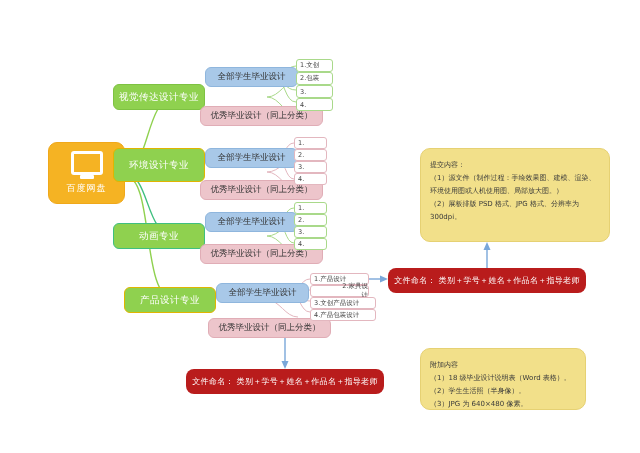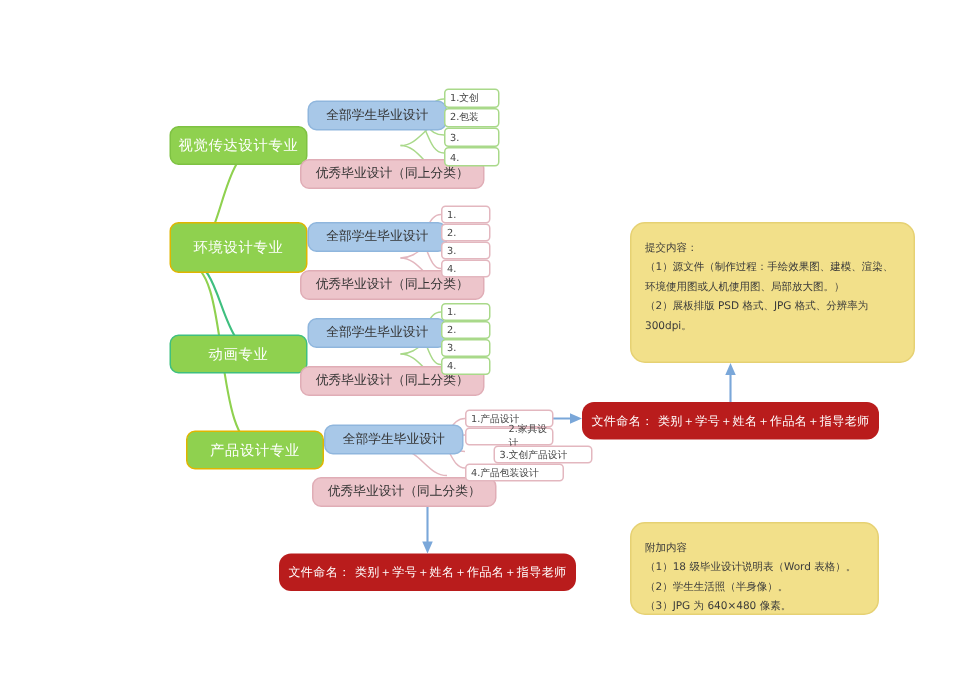--- a/index.html
+++ b/index.html
@@ -2,21 +2,21 @@
 <html><head>
 <meta charset="utf-8">
 <style>
   html,body{margin:0;padding:0;background:#fff;}
   body{width:640px;height:453px;position:relative;overflow:hidden;
        font-family:"DejaVu Sans","Liberation Sans",sans-serif;background:#ffffff;}
   #canvas{position:absolute;left:0;top:0;width:640px;height:453px;}
   svg.links{position:absolute;left:0;top:0;width:640px;height:453px;pointer-events:none;}
 
   .node{position:absolute;box-sizing:border-box;display:flex;align-items:center;
-        justify-content:center;text-align:left;border-radius:6px;}
+        justify-content:center;text-align:right;border-radius:6px;}
 
   
   .root{background:#f5b323;border:1px solid #f0a81a;border-radius:9px;
         flex-direction:column;color:#ffffff;}
   .root .mon{width:32px;height:24px;border:3px solid #ffffff;border-radius:3px;
              box-sizing:border-box;position:relative;margin-bottom:7px;}
   .root .mon:after{content:"";position:absolute;left:50%;transform:translateX(-50%);
              bottom:-7px;width:14px;height:4px;background:#ffffff;border-radius:1px;}
   .root .rlabel{font-size:9px;letter-spacing:1px;}
 
@@ -97,20 +97,24 @@
       <line x1="487" y1="268" x2="487" y2="248" stroke="#7aa7d9" stroke-width="1.4"></line>
       <polygon points="487,242 483.5,250 490.5,250" fill="#7aa7d9"></polygon>
     </g>
 
     <g>
       <line x1="285" y1="338" x2="285" y2="362" stroke="#7aa7d9" stroke-width="1.4"></line>
       <polygon points="285,369 281.5,361 288.5,361" fill="#7aa7d9"></polygon>
     </g>
   </svg>
 
+  <div class="node root" style="left:48px;top:142px;width:77px;height:62px;">
+    <div class="mon"></div>
+    <div class="rlabel">百度网盘</div>
+  </div>
 
   <div class="node branch b1" style="left:113px;top:84px;width:92px;height:26px;">
     <span>视觉传达设计专业</span>
   </div>
   <div class="node blue" style="left:205px;top:67px;width:93px;height:20px;">
     <span>全部学生毕业设计</span>
   </div>
   <div class="node pink" style="left:200px;top:106px;width:123px;height:20px;">
     <span>优秀毕业设计（同上分类）</span>
   </div>
@@ -179,21 +183,21 @@
   </div>
   <div class="node pink" style="left:208px;top:318px;width:123px;height:20px;">
     <span>优秀毕业设计（同上分类）</span>
   </div>
   <div class="node leaf lp" style="left:310px;top:273px;width:59px;height:12px;">
     <span>1.产品设计</span>
     </div>
   <div class="node leaf lp" style="left:310px;top:285px;width:59px;height:12px;padding-left:28px;">
     <span>2.家具设计</span>
     </div>
-  <div class="node leaf lp" style="left:310px;top:297px;width:66px;height:12px;margin-left:19px;">
+  <div class="node leaf lp" style="left:310px;top:297px;width:66px;height:12px;">
     <span>3.文创产品设计</span>
     </div>
   <div class="node leaf lp" style="left:310px;top:309px;width:66px;height:12px;">
     <span>4.产品包装设计</span>
     </div>
 
   <div class="node orange" style="left:388px;top:268px;width:198px;height:25px;">
     <span>文件命名：  类别＋学号＋姓名＋作品名＋指导老师</span>
   </div>
 

